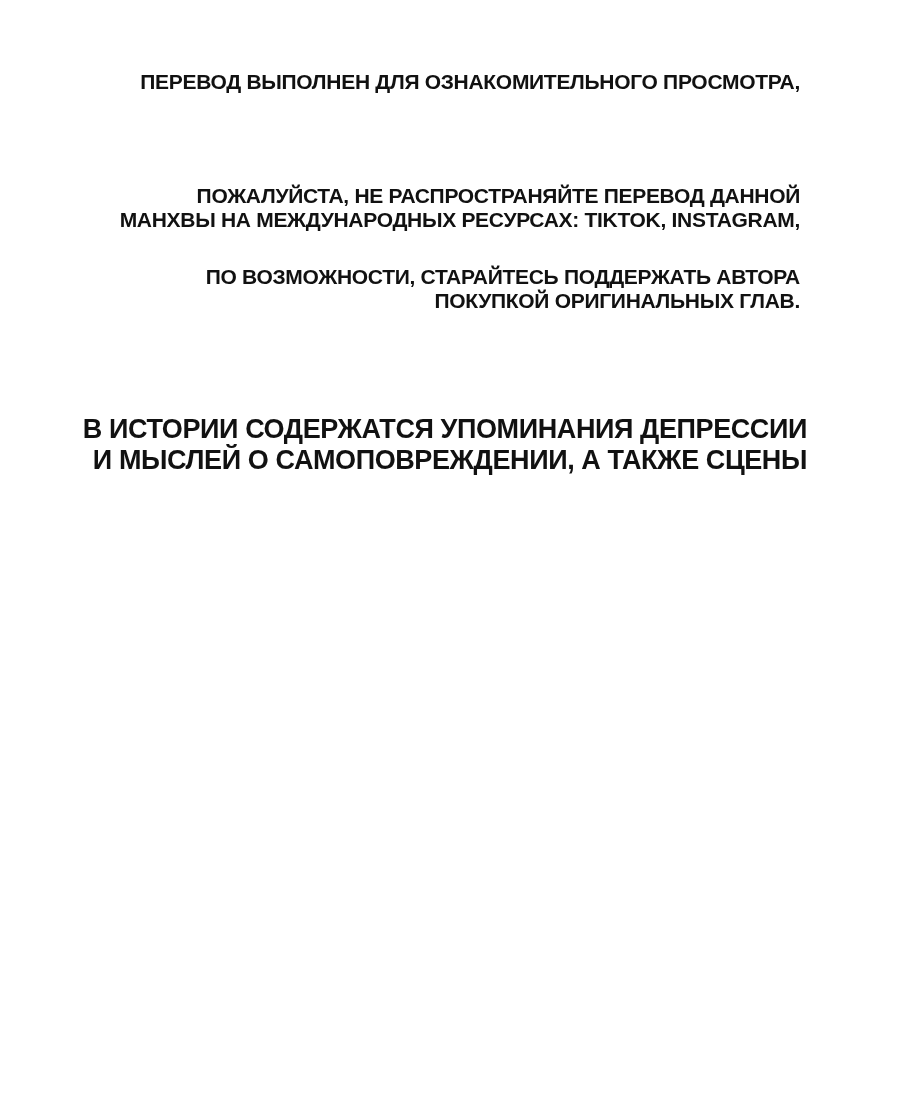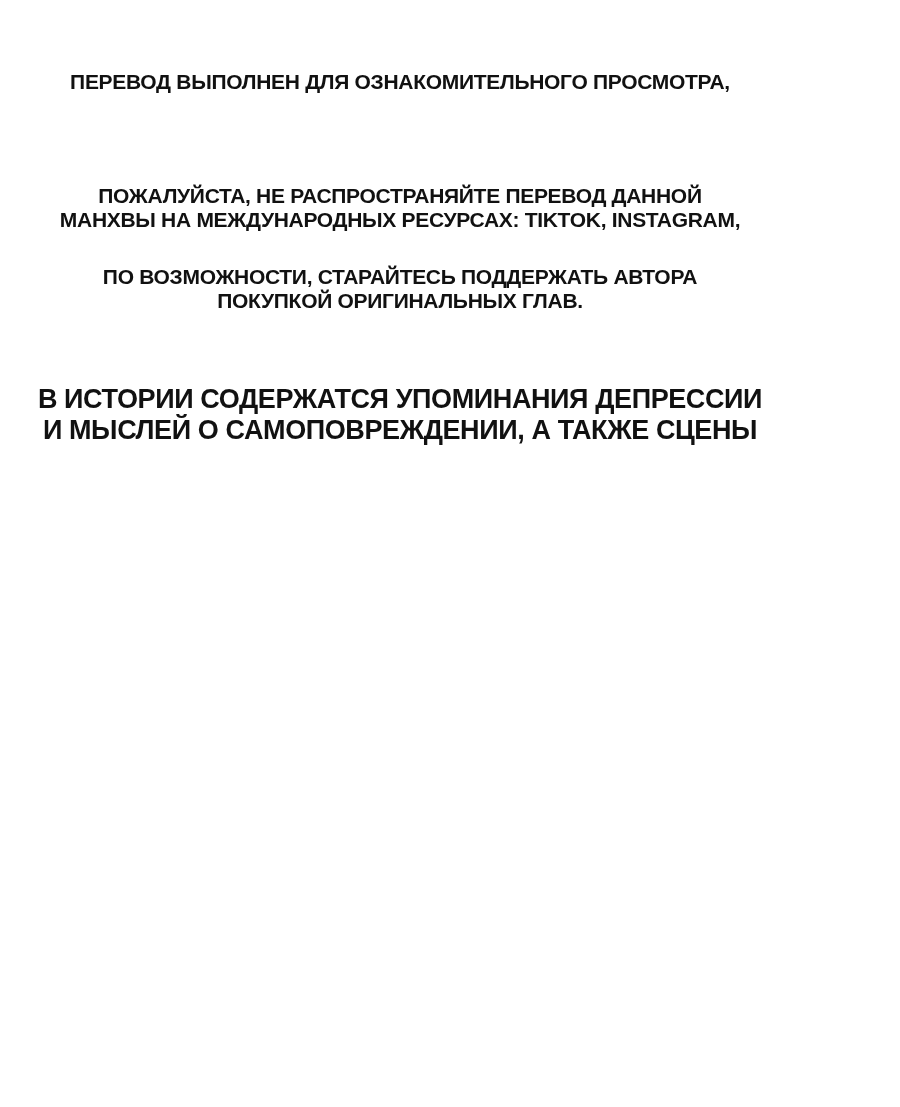--- a/index.html
+++ b/index.html
@@ -12,42 +12,42 @@
       height: 1107px;
       position: relative;
       overflow: hidden;
       color: #111111;
       font-family: "Liberation Sans", sans-serif;
     }
     .notice {
       position: absolute;
       left: 0;
       width: 800px;
-      text-align: center;
+      text-align: right;
       font-weight: bold;
       text-transform: uppercase;
     }
     .notice .line {
       display: block;
       white-space: nowrap;
     }
     .small {
       font-size: 21px;
       line-height: 24px;
       letter-spacing: -0.3px;
     }
     .large {
       font-size: 27px;
       line-height: 31px;
       letter-spacing: -0.4px;
     }
     #p1 { top: 70px; }
     #p2 { top: 136px; margin-top: 48px; }
     #p3 { top: 229px; margin-top: 36px; }
-    #p4 { top: 384px; }
+    #p4 { top: 414px; margin-left: 7px; }
   </style>
 </head>
 <body>
 
 <div>
   <div id="p1" class="notice small">
     <span class="line">ПЕРЕВОД ВЫПОЛНЕН ДЛЯ ОЗНАКОМИТЕЛЬНОГО ПРОСМОТРА,</span>
   </div>
 
   <div id="p2" class="notice small">

